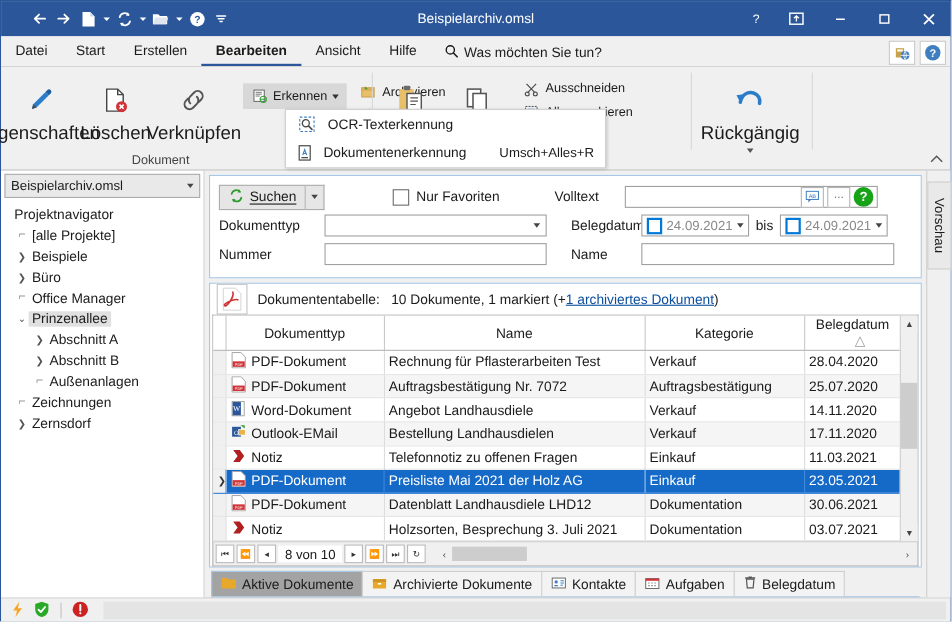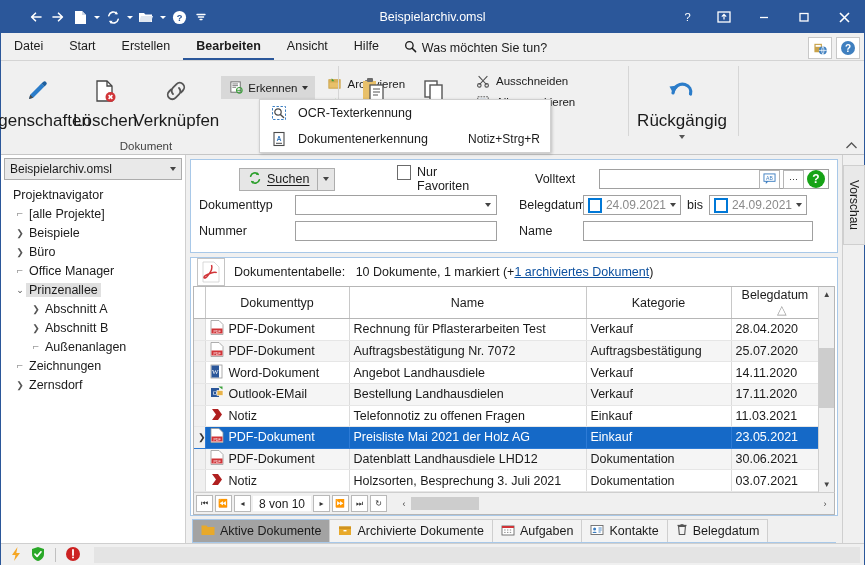--- a/index.html
+++ b/index.html
@@ -503,21 +503,21 @@
       </div>
       <div class="dmitem">
         <span class="ic">
           <svg width="16" height="16" viewBox="0 0 16 16">
               <rect x="3" y="1.5" width="10" height="13" fill="#fff" stroke="#4a4a4a" stroke-width="1.1"></rect>
               <path d="M6.2 10 8 5l1.8 5M6.8 8.5h2.4" stroke="#3b7dc0" stroke-width="1" fill="none"></path>
               <path d="M5 12.3h6" stroke="#4a4a4a" stroke-width="1"></path>
             </svg>
         </span>
         <span class="dmlabel">Dokumentenerkennung</span>
-        <span class="dmkey">Notiz+Strg+R</span>
+        <span class="dmkey">Umsch+Alles+R</span>
       </div>
     </div>
   </div>
 
   <div class="main">
 
     <div class="sidebar">
       <div class="archselect">
         <span>Beispielarchiv.omsl</span>
         <span class="chev"></span>
@@ -567,21 +567,21 @@
           <span class="exp">❯</span>
           <span class="lbl">Zernsdorf</span>
         </div>
       </div>
     </div>
 
     <div class="content">
 
       <div class="searchpanel">
         <div class="srow">
-          <div style="display:flex;align-items:center;margin-left:40px;">
+          <div style="display:flex;align-items:center;">
             <div class="btn-suchen">
               <span>
                 <svg width="14" height="14" viewBox="0 0 16 16">
                     <path d="M3 6a5 5 0 0 1 8.6-2.2M13 10a5 5 0 0 1-8.6 2.2" stroke="#2a9e2a" stroke-width="1.8" fill="none" stroke-linecap="round"></path>
                     <path d="M11 1.3 12.2 4.4 9 4.6z" fill="#2a9e2a"></path>
                     <path d="M5 14.7 3.8 11.6 7 11.4z" fill="#2a9e2a"></path>
                   </svg>
               </span>
               <span style="text-decoration:underline;text-underline-offset:2px">Suchen</span>
             </div>
@@ -838,34 +838,34 @@
         <div class="btab">
           <span><svg width="14" height="12" viewBox="0 0 14 12">
                 <rect x="1" y="2.5" width="12" height="8.5" fill="#e8a92a"></rect>
                 <rect x="1" y="2.5" width="12" height="2.5" fill="#d09320"></rect>
                 <rect x="5.5" y="6" width="3" height="1.4" fill="#fff"></rect>
               </svg></span>
           <span>Archivierte Dokumente</span>
         </div>
         <div class="btab">
           <span><svg width="14" height="12" viewBox="0 0 14 12">
-                <rect x="1" y="2" width="12" height="9" fill="#fff" stroke="#6b6b6b" stroke-width=".9"></rect>
-                <rect x="1" y="2" width="12" height="2" fill="#d13438"></rect>
-                <path d="M3.2 6h1.4M6 6h1.4M8.8 6h1.4M3.2 8.4h1.4M6 8.4h1.4M8.8 8.4h1.4" stroke="#888" stroke-width="1"></path>
-              </svg></span>
-          <span>Aufgaben</span>
-        </div>
-        <div class="btab">
-          <span><svg width="14" height="12" viewBox="0 0 14 12">
                 <rect x="1" y="1.5" width="12" height="9" fill="#fff" stroke="#6b6b6b" stroke-width=".9"></rect>
                 <circle cx="4.6" cy="5" r="1.5" fill="#3b7dc0"></circle>
                 <path d="M2.5 9c.4-1.6 3.8-1.6 4.2 0z" fill="#3b7dc0"></path>
                 <path d="M8.5 4h3.2M8.5 6h3.2M8.5 8h2.2" stroke="#3b7dc0" stroke-width=".9"></path>
               </svg></span>
           <span>Kontakte</span>
+        </div>
+        <div class="btab">
+          <span><svg width="14" height="12" viewBox="0 0 14 12">
+                <rect x="1" y="2" width="12" height="9" fill="#fff" stroke="#6b6b6b" stroke-width=".9"></rect>
+                <rect x="1" y="2" width="12" height="2" fill="#d13438"></rect>
+                <path d="M3.2 6h1.4M6 6h1.4M8.8 6h1.4M3.2 8.4h1.4M6 8.4h1.4M8.8 8.4h1.4" stroke="#888" stroke-width="1"></path>
+              </svg></span>
+          <span>Aufgaben</span>
         </div>
         <div class="btab">
           <span><svg width="12" height="13" viewBox="0 0 12 13">
                 <path d="M1.5 2.5h9" stroke="#555" stroke-width="1.3"></path>
                 <path d="M4.5 1.2h3v1.3h-3z" fill="#555"></path>
                 <path d="M2.6 3.5h6.8l-.7 8H3.3z" fill="none" stroke="#555" stroke-width="1.1"></path>
               </svg></span>
           <span>Belegdatum</span>
         </div>
       </div>

